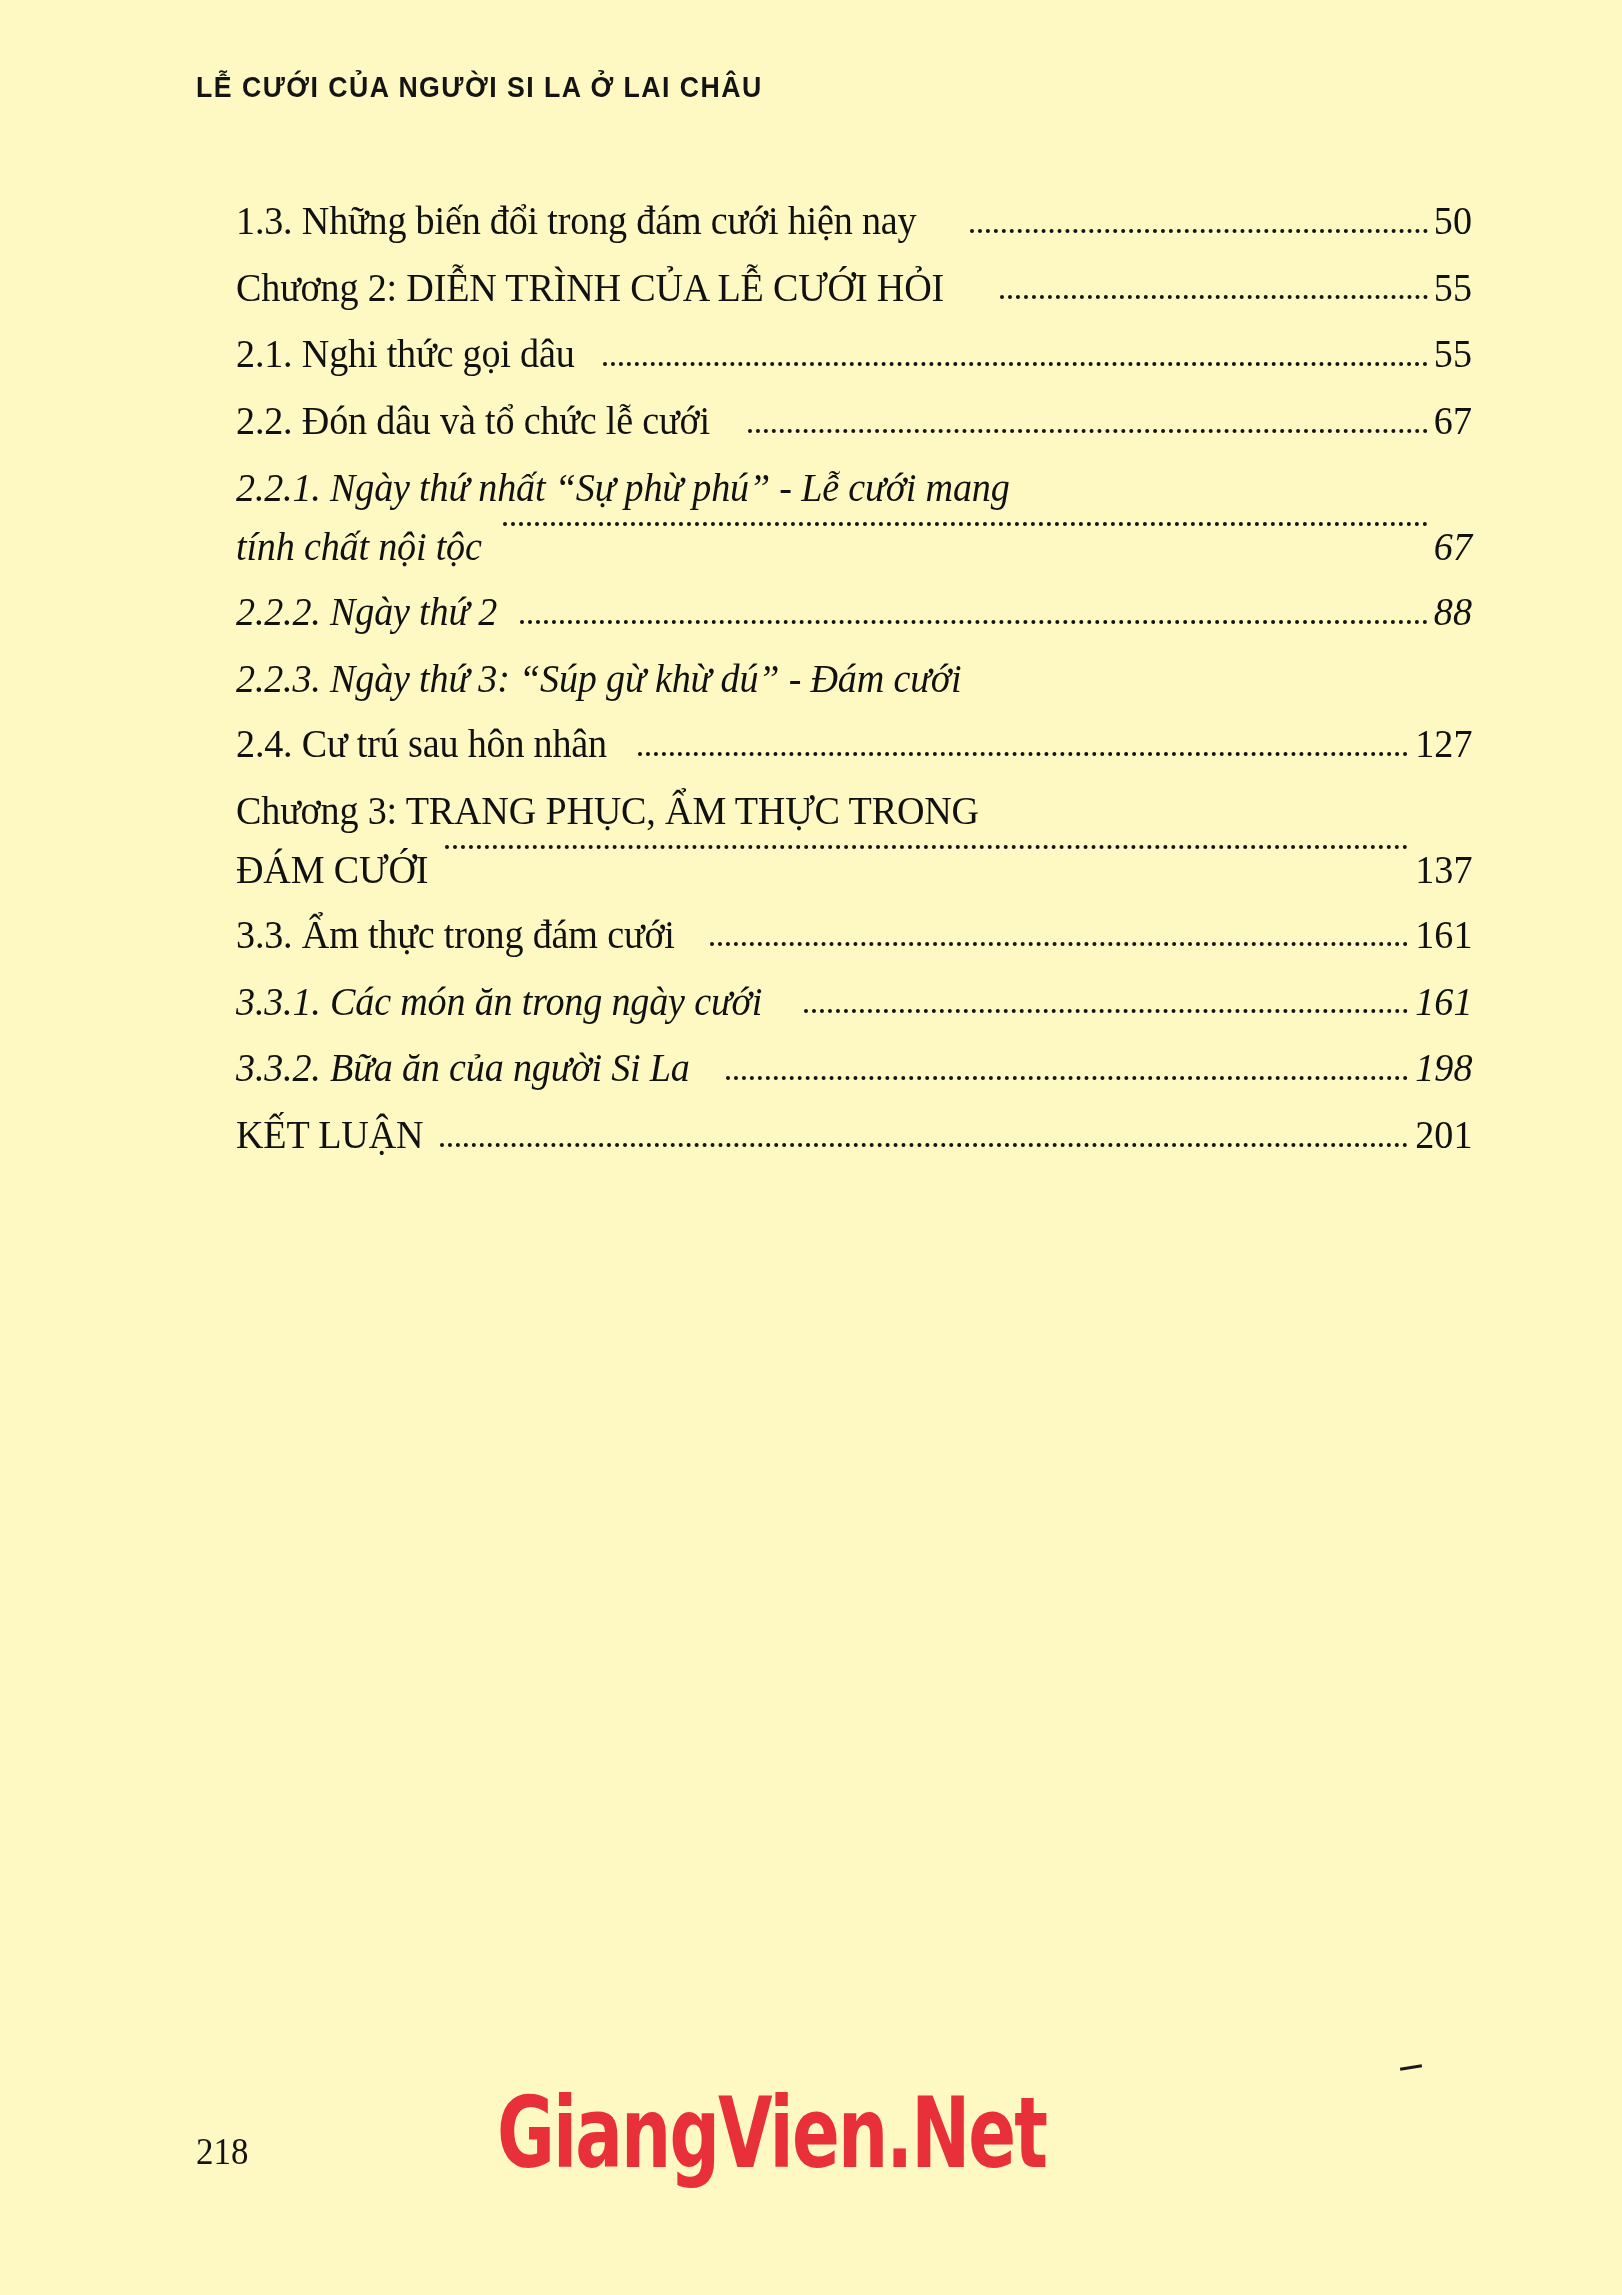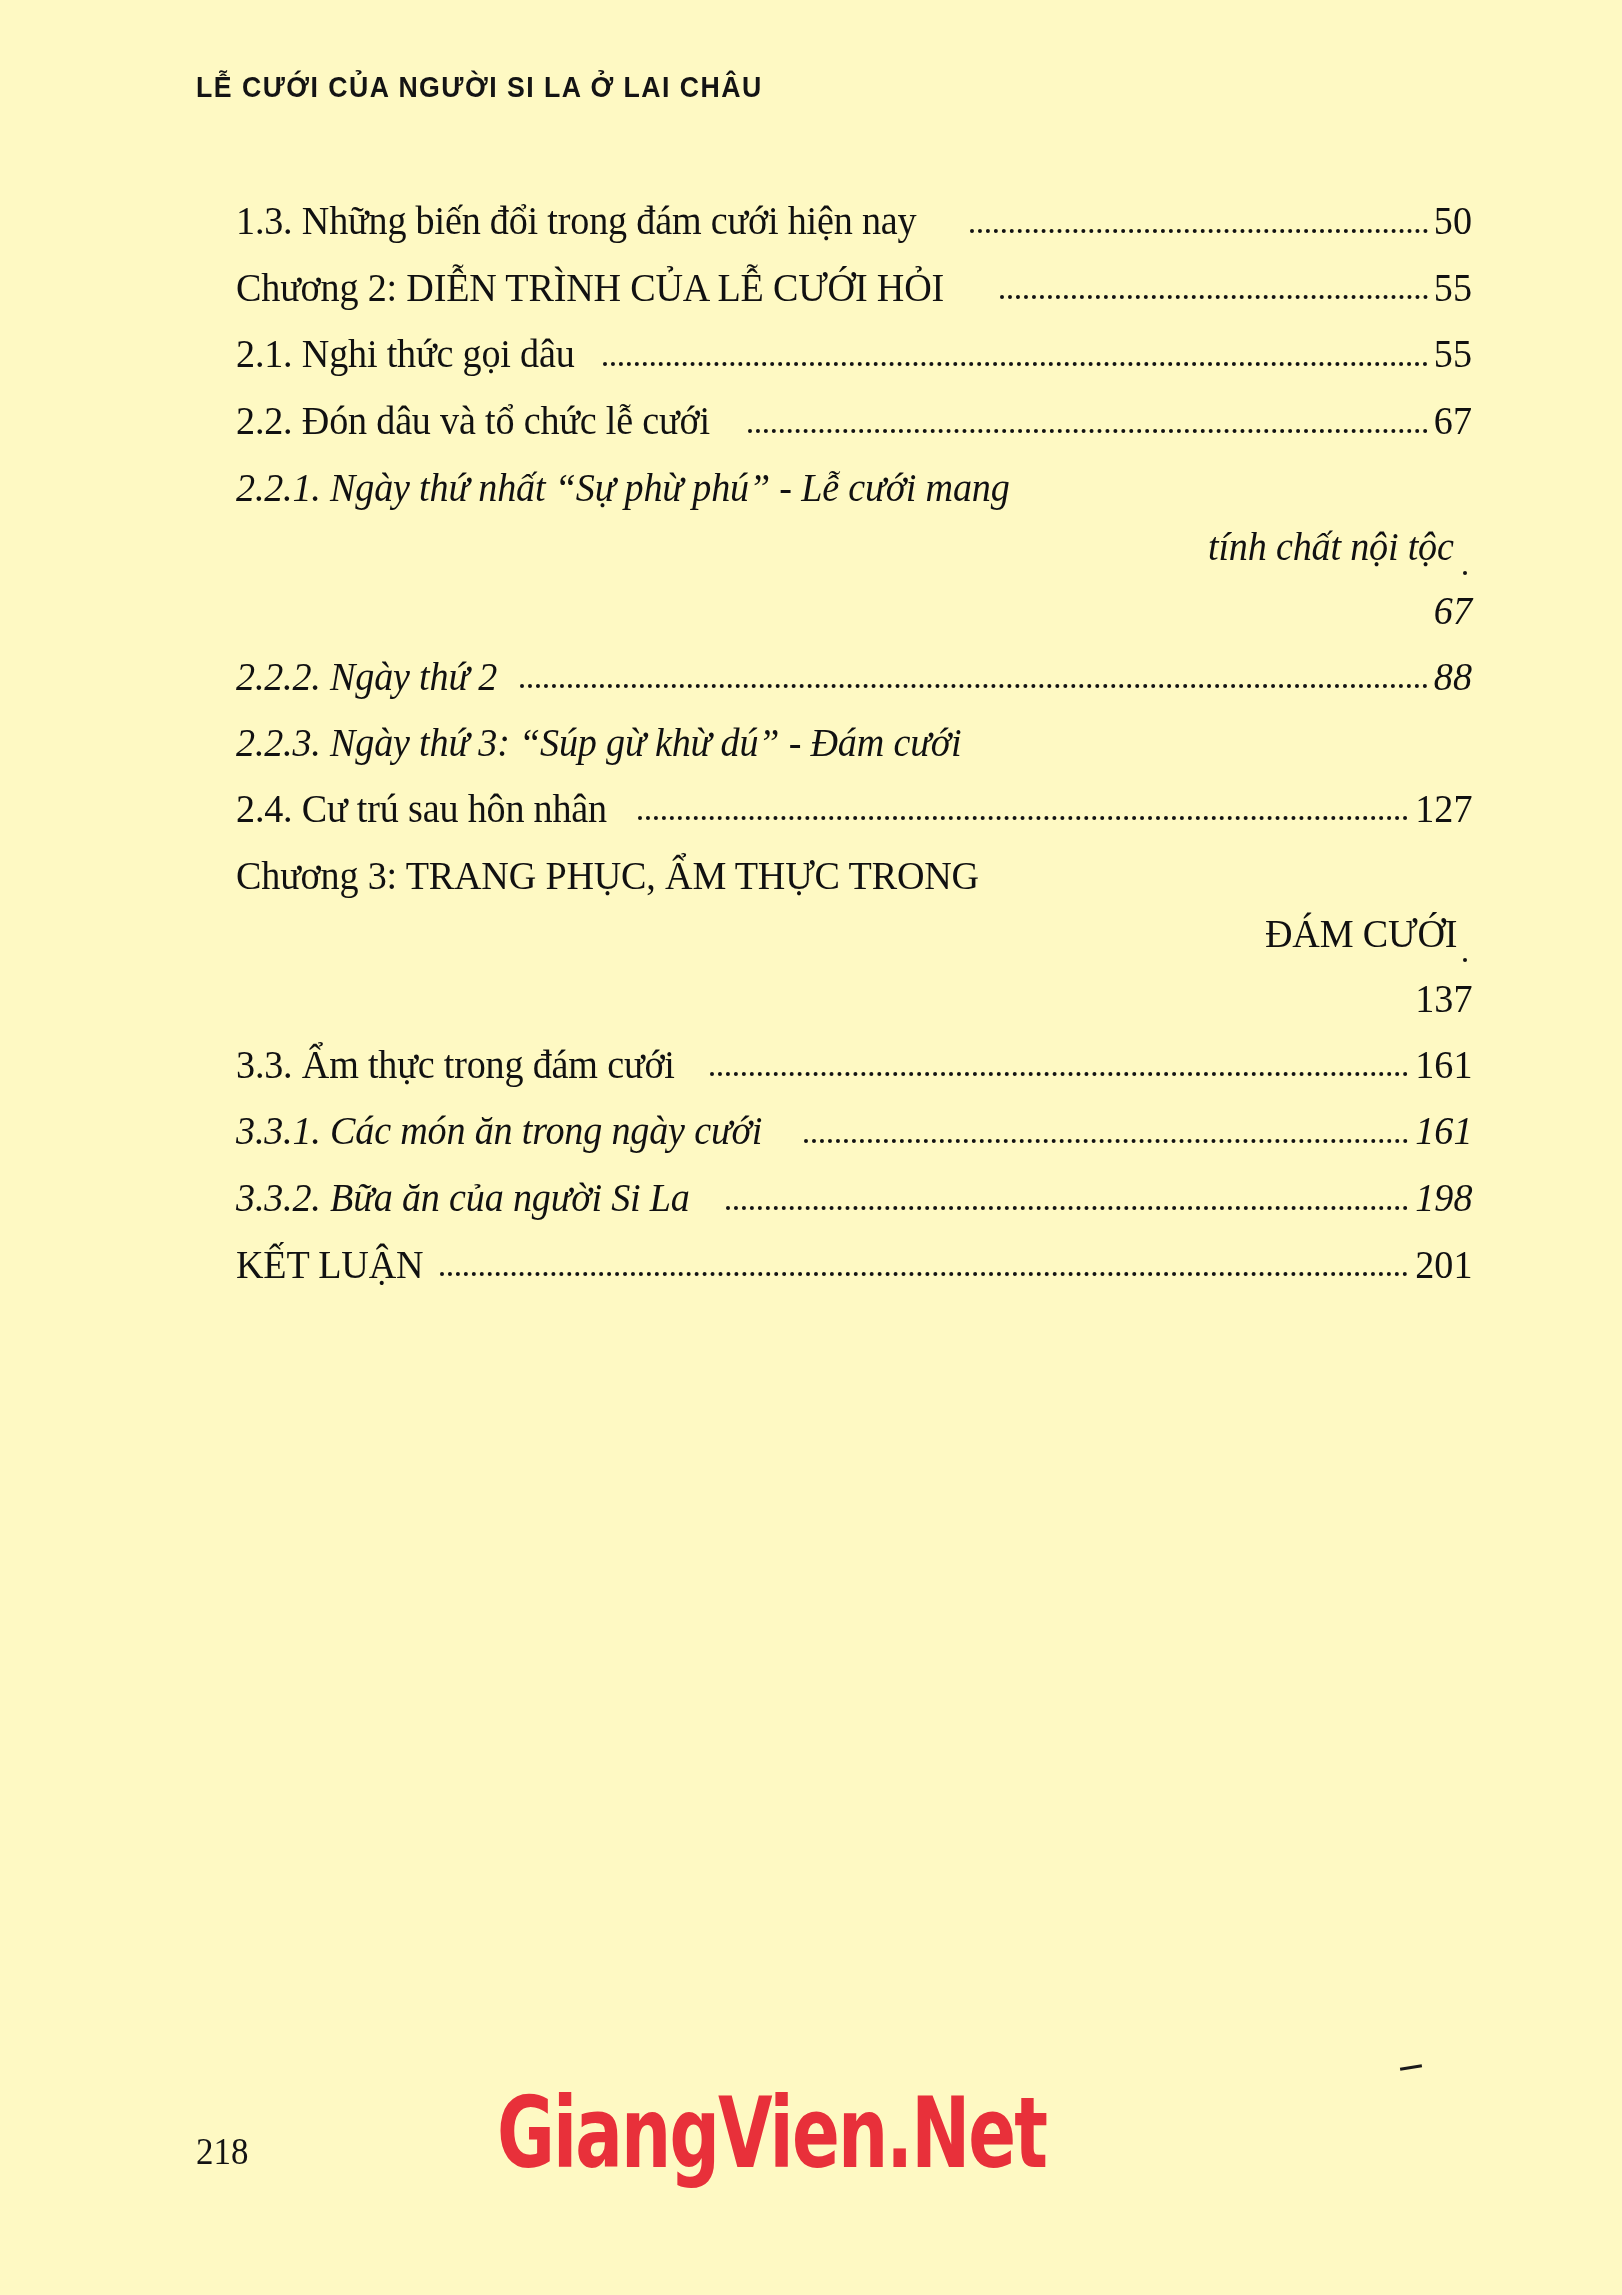--- a/index.html
+++ b/index.html
@@ -87,23 +87,21 @@
     font-size: 41px;
     white-space: nowrap;
     transform: scaleX(0.93);
     transform-origin: left bottom;
     margin-bottom: 10.5px;
     letter-spacing: -0.2px;
   }
 
   .line-b {
     display: flex;
-    align-items: flex-end;
     width: 100%;
-    flex-direction: column;
   }
 
   
   .italic .entry-title,
   .italic .line-a,
   .italic .page-num { font-style: italic; }
 
   .bold .entry-title,
   .bold .line-a,
   .bold .page-num { font-weight: 400; }

